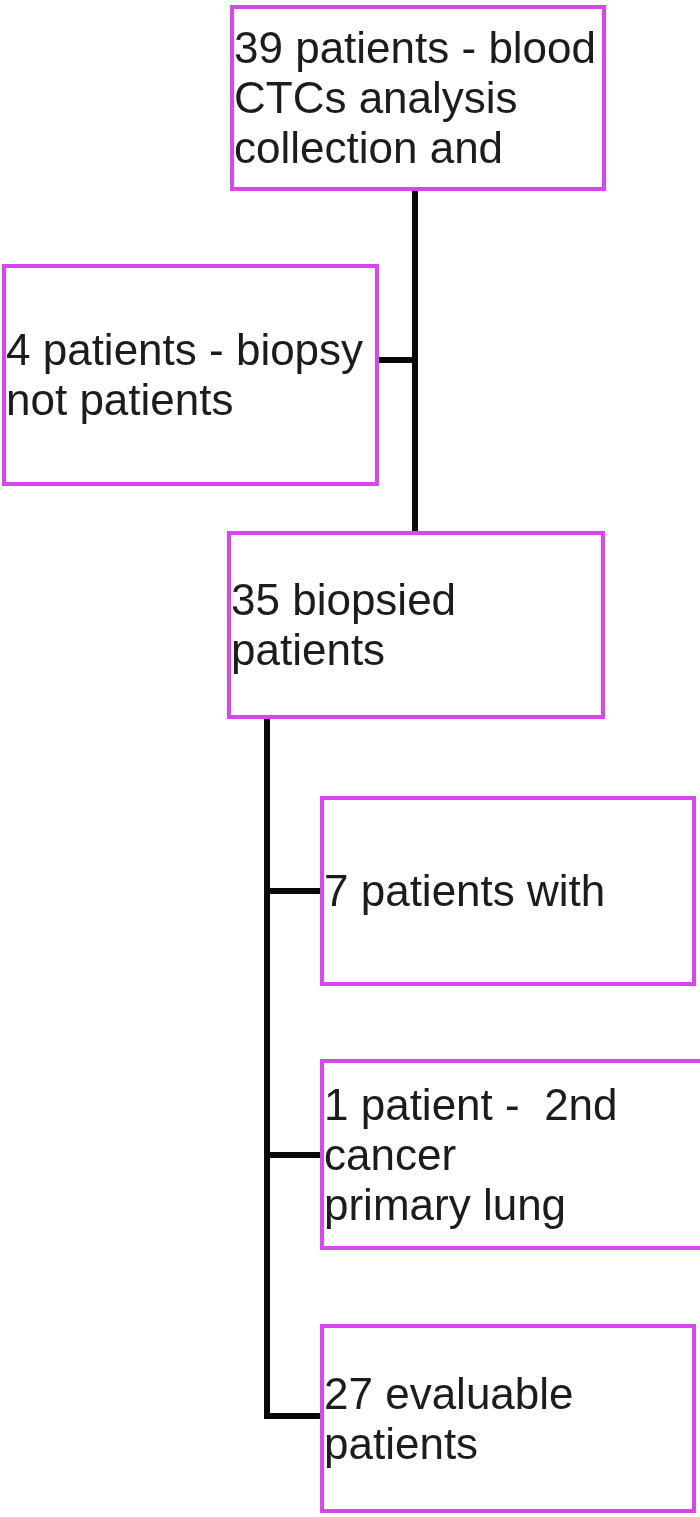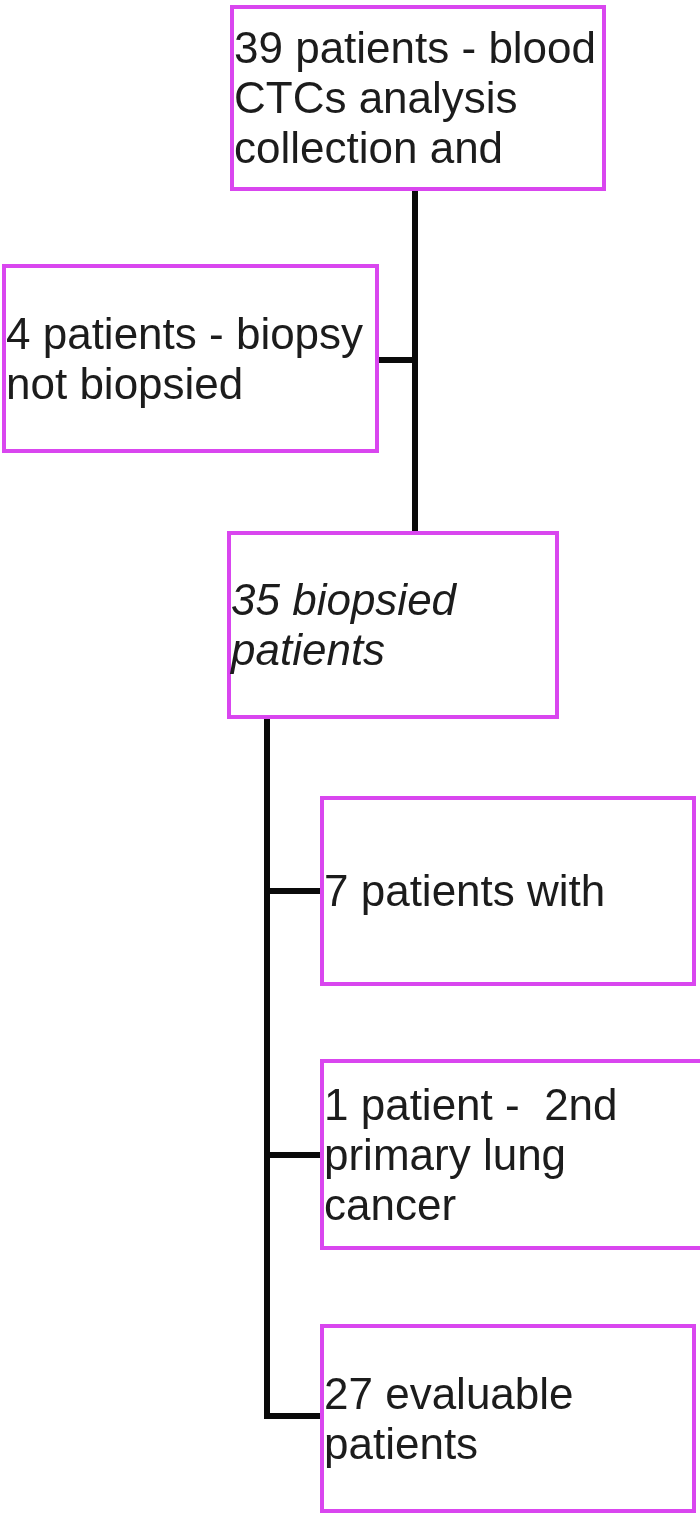--- a/index.html
+++ b/index.html
@@ -33,22 +33,22 @@
     text-align: center;
     white-space: pre;
   }
   .connector {
     position: absolute;
     background: #0a0a0a;
     z-index: 1;
   }
   
   .box-blood     { left: 230px; top: 5px;    width: 376px; height: 186px; }
-  .box-nobiopsy  { left: 2px;   top: 264px;  width: 377px; height: 189px; }
-  .box-biopsied  { left: 227px; top: 531px;  width: 332px; height: 188px; font-style: italic; }
+  .box-nobiopsy  { left: 2px;   top: 264px;  width: 377px; height: 222px; }
+  .box-biopsied  { left: 227px; top: 531px;  width: 378px; height: 188px; }
   .box-negative  { left: 320px; top: 796px;  width: 376px; height: 190px; gap: 20px; }
   .box-secondary { left: 320px; top: 1059px; width: 448px; height: 191px; }
   .box-evaluable { left: 320px; top: 1324px; width: 376px; height: 189px; }
   
   .v-top         { left: 412px; top: 188px;  width: 6px;  height: 346px; }
   .h-nobiopsy    { left: 379px; top: 357px;  width: 36px; height: 6px;  }
   .v-main        { left: 264px; top: 716px;  width: 6px;  height: 703px; }
   .h-negative    { left: 268px; top: 888px;  width: 54px; height: 6px;  }
   .h-secondary   { left: 268px; top: 1152px; width: 54px; height: 6px;  }
   .h-evaluable   { left: 268px; top: 1413px; width: 54px; height: 6px;  }
@@ -66,36 +66,36 @@
   <div class="connector h-evaluable"></div>
 
   <div class="flow-box box-blood">
     <div class="line">39 patients - blood</div>
     <div class="line">CTCs analysis</div>
     <div class="line">collection and</div>
   </div>
 
   <div class="flow-box box-nobiopsy">
     <div class="line">4 patients - biopsy</div>
-    <div class="line">not biopsied</div>
+    <div class="line">not patients</div>
   </div>
 
   <div class="flow-box box-biopsied">
     <div class="line">35 biopsied</div>
     <div class="line">patients</div>
   </div>
 
   <div class="flow-box box-negative">
     <div class="line">7 patients with</div>
   </div>
 
   <div class="flow-box box-secondary">
     <div class="line">1 patient -  2nd</div>
+    <div class="line">cancer</div>
     <div class="line">primary lung</div>
-    <div class="line">cancer</div>
   </div>
 
   <div class="flow-box box-evaluable">
     <div class="line">27 evaluable</div>
     <div class="line">patients</div>
   </div>
 
 </div>
 
 </body></html>

